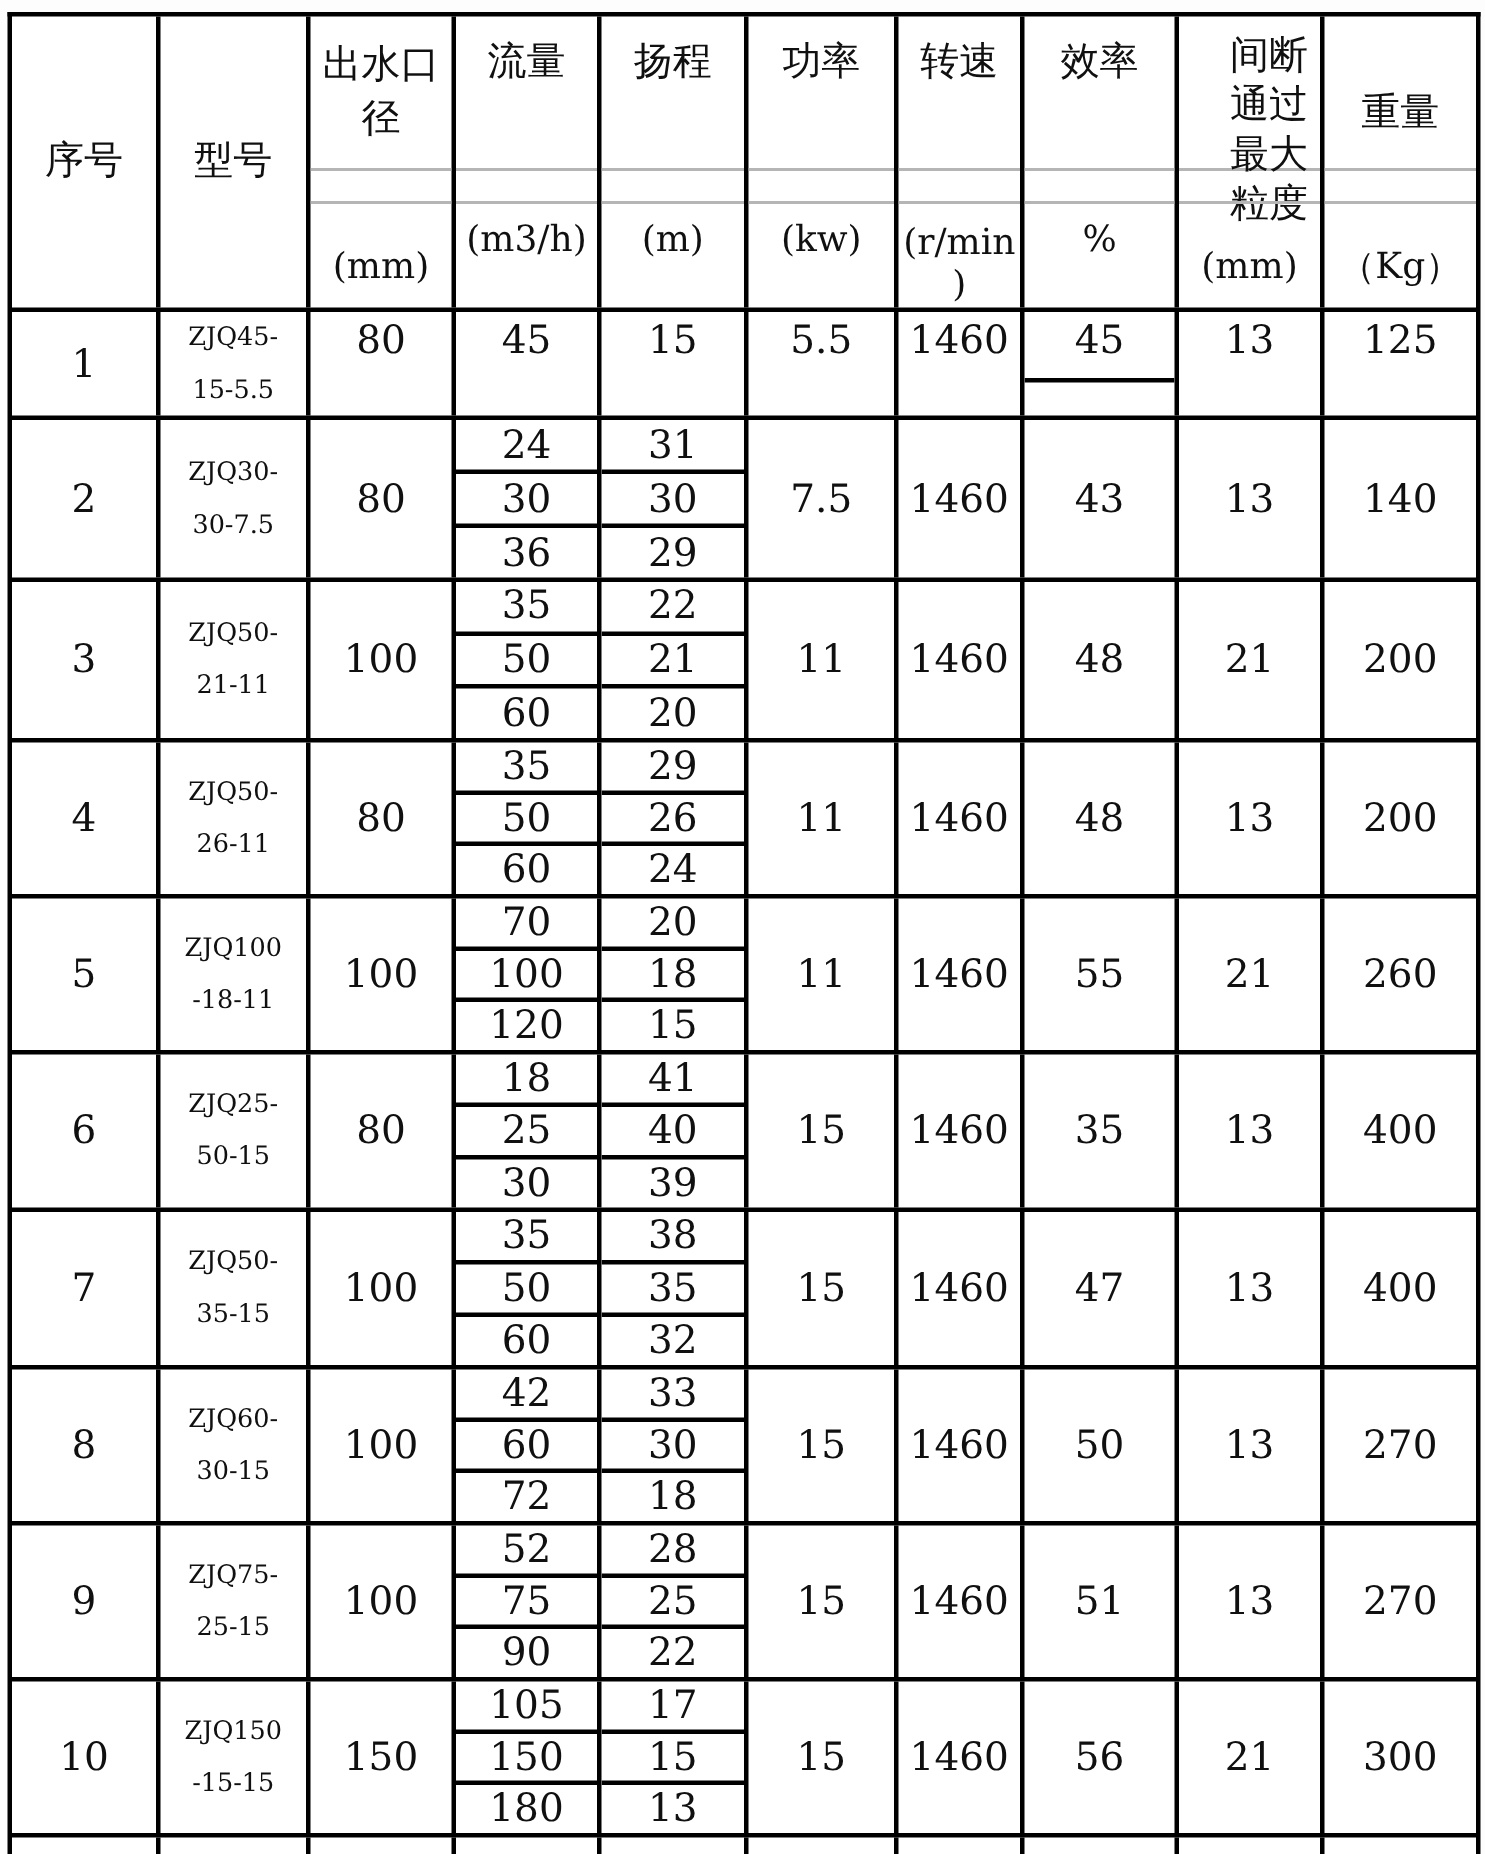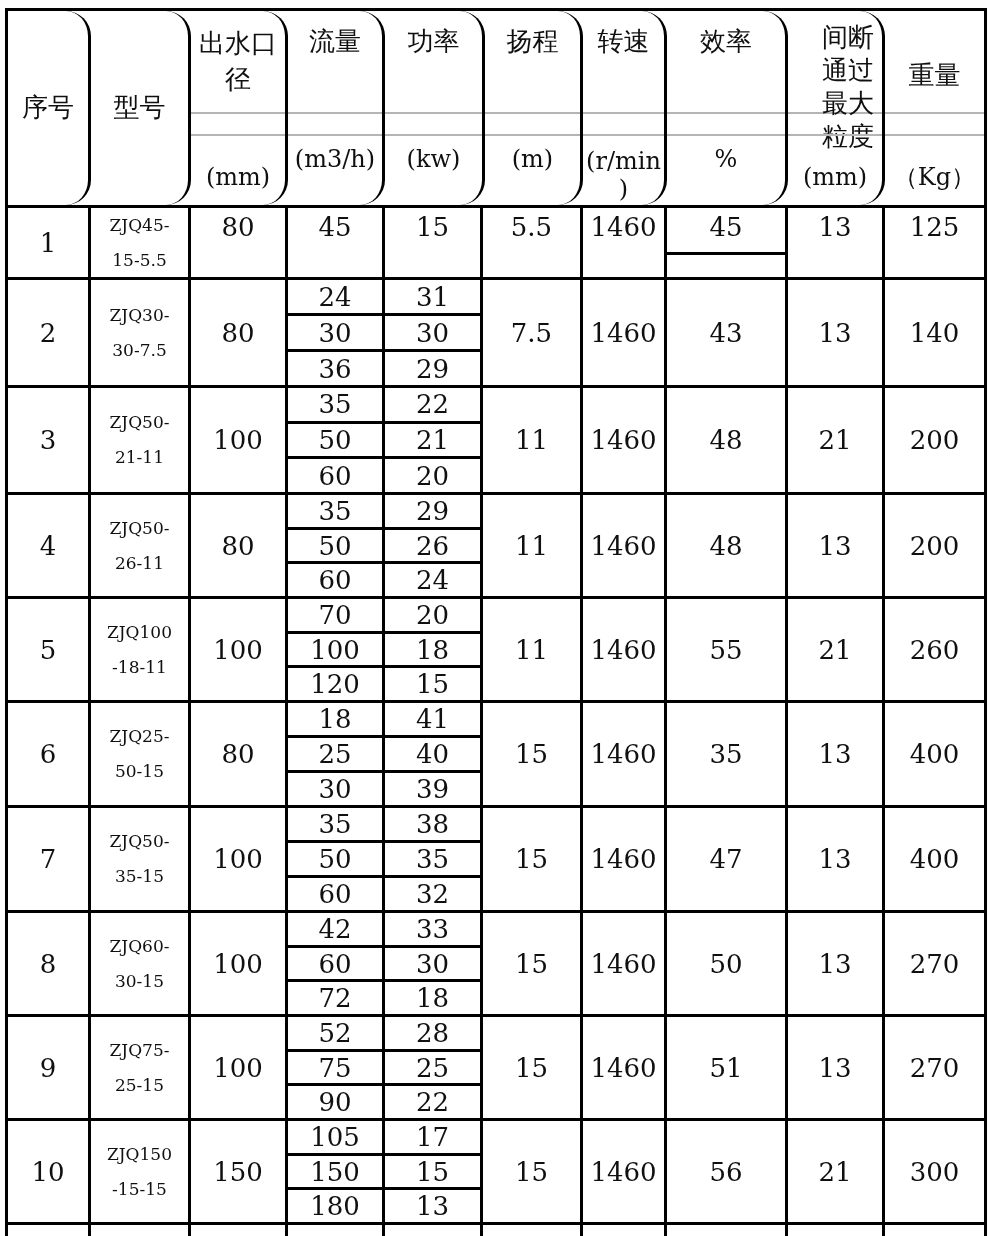--- a/index.html
+++ b/index.html
@@ -5,26 +5,26 @@
   html,body{margin:0;padding:0;background:#ffffff;}
   .page{position:relative;width:990px;height:1236px;background:#fdfdfd;overflow:hidden;
         font-family:"DejaVu Serif","Liberation Serif",serif;color:#101010;}
   .table{position:absolute;left:5px;top:8px;width:982px;box-sizing:border-box;
          border:3px solid #000;border-bottom:none;background:#fff;}
   .row{display:flex;box-sizing:border-box;border-bottom:3px solid #000;}
   .row.partial{height:11px;border-bottom:none;}
   .cell{box-sizing:border-box;border-right:3px solid #000;display:flex;align-items:center;
         justify-content:center;font-size:26px;position:relative;overflow:hidden;}
   .cell:last-child{border-right:none;flex:1;}
-  .c1{width:83px}.c2{width:100px}.c3{width:97px}.c4{width:97px}.c5{width:98px}
-  .c6{width:100px}.c7{width:84px}.c8{width:121px}.c9{width:97px}
+  .c1{width:99px}.c2{width:100px}.c3{width:97px}.c4{width:97px}.c5{width:98px}
+  .c6{width:100px}.c7{width:84px}.c8{width:103px}.c9{width:97px}
   .rh-h{height:197px}.rh72{height:72px}.rh104{height:104px}.rh105{height:105px}
   .rh107{height:107px}.rh108{height:108px}
   
-  .hc{font-size:26px;border-radius:25px;}
+  .hc{font-size:26px;}
   .h-title{position:absolute;left:0;right:0;text-align:center;line-height:36px;padding:0 6px;}
   .hc1 .h-title,.hc2 .h-title{top:78px;}
   .hc3 .h-title{top:14px;}
   .hc4 .h-title,.hc5 .h-title,.hc6 .h-title,.hc7 .h-title,.hc8 .h-title{top:12px;}
   .hc9 .h-title{top:10px;line-height:33px;padding-left:32px;}
   .hc10 .h-title{top:46px;text-align:center;}
   .h-unit{position:absolute;left:0;right:0;text-align:center;font-size:24px;line-height:28px;}
   .hc3 .h-unit{bottom:14px;}
   .hc4 .h-unit,.hc5 .h-unit,.hc6 .h-unit,.hc8 .h-unit{bottom:32px;}
   .hc7 .h-unit{bottom:2px;}
@@ -56,27 +56,27 @@
           <div class="h-title">型号</div>
         </div>
     <div class="cell c3 hc hc3 sublines">
           <div class="h-title">出水口径</div>
           <div class="h-unit">(mm)</div>
         </div>
     <div class="cell c4 hc hc4 sublines">
           <div class="h-title">流量</div>
           <div class="h-unit">(m3/h)</div>
         </div>
+    <div class="cell c5 hc hc5 sublines">
+          <div class="h-title">扬程</div>
+          <div class="h-unit">(m)</div>
+        </div>
     <div class="cell c6 hc hc6 sublines">
           <div class="h-title">功率</div>
           <div class="h-unit">(kw)</div>
-        </div>
-    <div class="cell c5 hc hc5 sublines">
-          <div class="h-title">扬程</div>
-          <div class="h-unit">(m)</div>
         </div>
     <div class="cell c7 hc hc7 sublines">
           <div class="h-title">转速</div>
           <div class="h-unit">
             <div>(r/min</div>
             <div>)</div>
           </div>
         </div>
     <div class="cell c8 hc hc8 sublines">
           <div class="h-title">效率</div>

